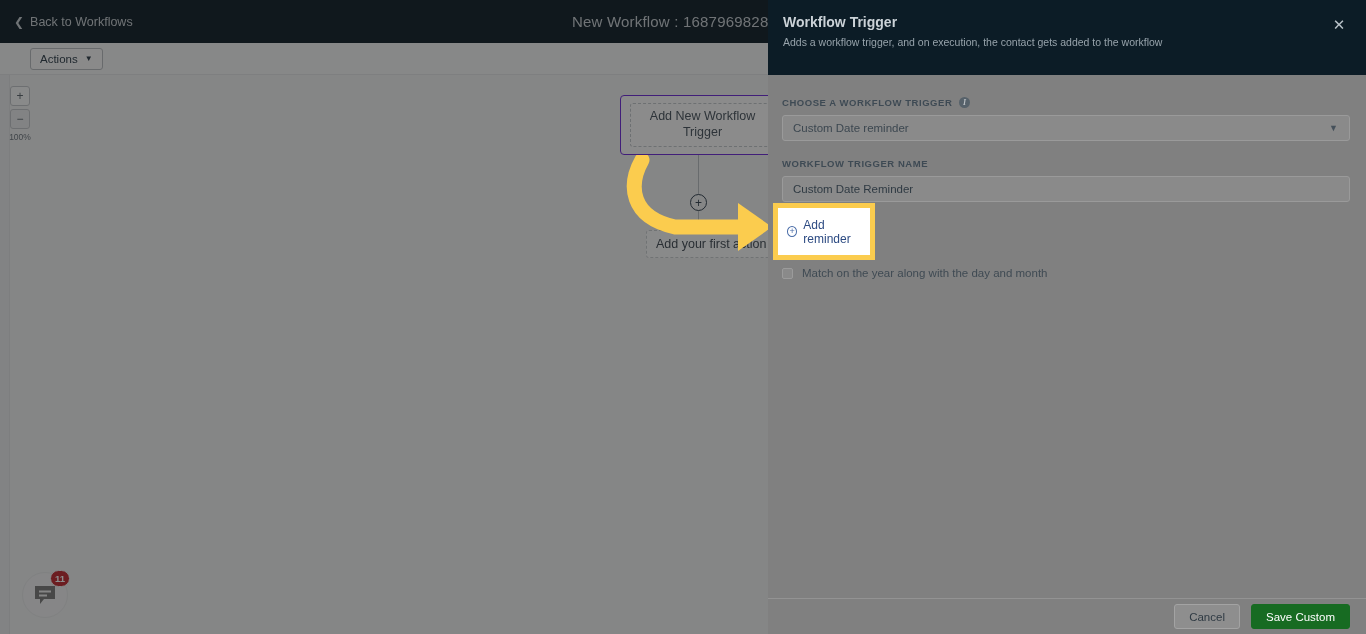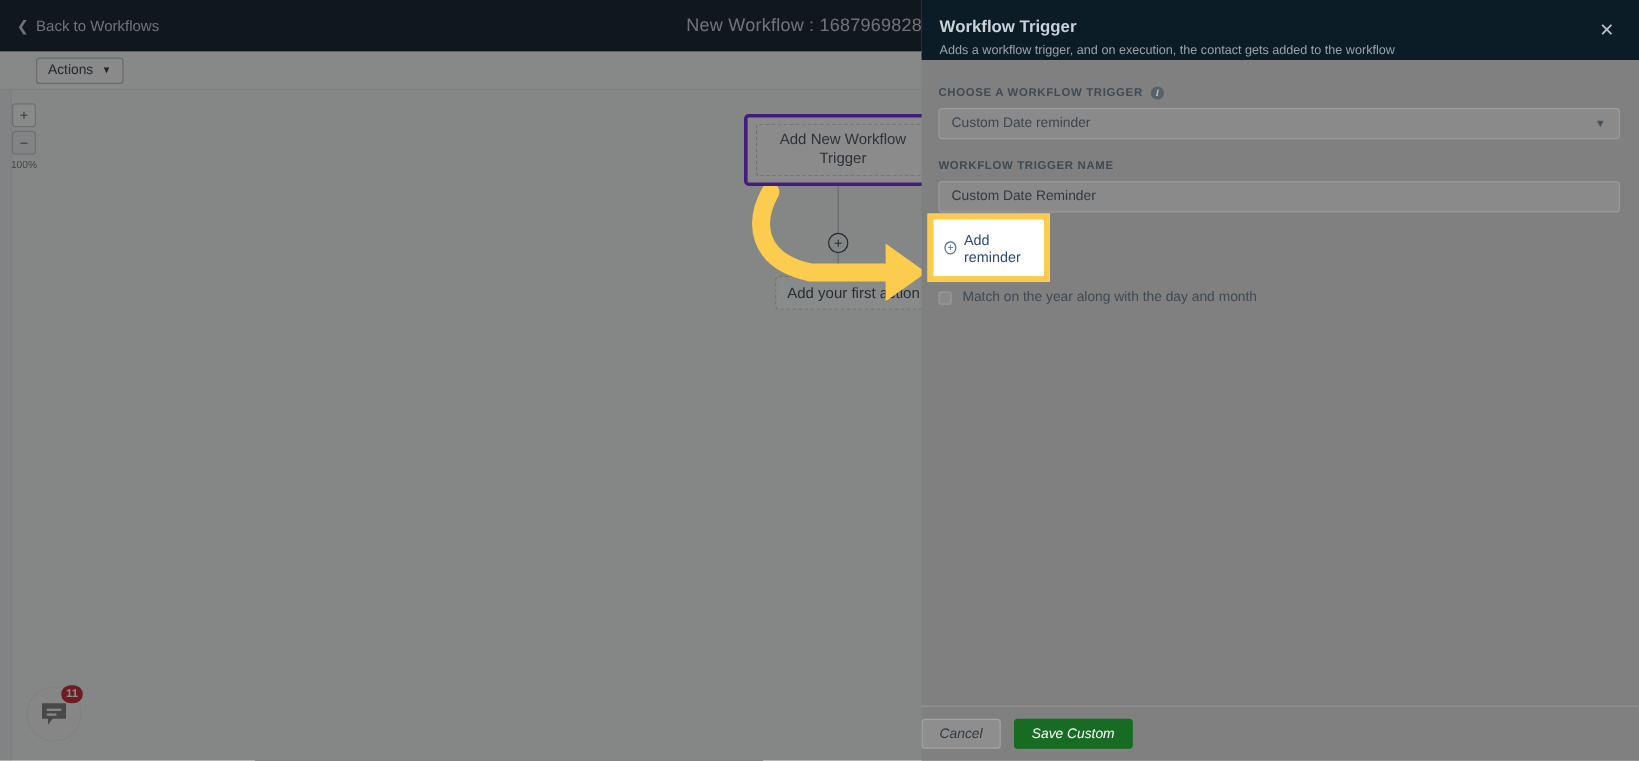--- a/index.html
+++ b/index.html
@@ -73,21 +73,21 @@
   }
   .zoom-btn.minus { margin-top: 3px; background: #eceeef; }
   .zoom-pct {
     margin-top: 3px; width: 28px; margin-left: -4px;
     text-align: center; font-size: 8.5px; color: #6b757c;
   }
 
   .node-trigger {
     position: absolute; left: 620px; top: 20px;
     width: 165px; height: 60px;
-    background: #fdfdfd; border: 3px solid #6d28d9; border-radius: 4px;
+    background: #fdfdfd; border: 1px solid #6d28d9; border-radius: 4px;
     display: flex; align-items: center; justify-content: center;
   }
   .node-trigger-inner {
     width: 145px; height: 44px; border: 1px dashed #c3c8cc; border-radius: 3px;
     display: flex; align-items: center; justify-content: center; text-align: center;
     font-size: 12.5px; color: #46525c; line-height: 1.25; padding: 0 6px;
   }
   .connector {
     position: absolute; left: 698px; top: 80px; width: 1px; height: 88px;
     background: #b9bec2;
@@ -135,21 +135,21 @@
     width: 170px; height: 115px; pointer-events: none;
   }
 
   
   .panel {
     position: absolute; top: 0; right: 0; width: 598px; height: 634px;
     background: rgba(128,128,128,1);
     display: flex; flex-direction: column;
   }
   .panel-head {
-    height: 50px; background: #0c1c26; padding: 14px 8px 0 15px; position: relative;
+    height: 75px; background: #0c1c26; padding: 14px 8px 0 15px; position: relative;
     flex: 0 0 auto;
   }
   .panel-title { color: #cbd2d7; font-size: 14px; font-weight: 600; }
   .panel-sub { color: #97a3ab; font-size: 10.5px; margin-top: 6px; }
   .panel-close {
     position: absolute; right: 18px; top: 16px;
     width: 18px; height: 18px; color: #b9c2c8; font-size: 15px;
     display: flex; align-items: center; justify-content: center; cursor: pointer;
   }
 
@@ -204,23 +204,23 @@
     display: flex; align-items: center; gap: 6px;
     padding-left: 9px; font-size: 12px; color: #2c4a82; cursor: pointer;
   }
   .circ-plus {
     width: 11px; height: 11px; border-radius: 50%;
     border: 1px solid #4a6da8; color: #4a6da8; font-size: 9px;
     display: flex; align-items: center; justify-content: center; line-height: 1;
   }
 
   .panel-foot {
-    flex: 0 0 auto; height: 46px; border-top: 1px solid #939393;
-    display: flex; align-items: center; 
-    gap: 11px; padding-right: 16px; font-style: italic;
+    flex: 0 0 auto; height: 36px; border-top: 1px solid #939393;
+    display: flex; align-items: center; justify-content: flex-end;
+    gap: 11px; padding-right: 16px;
   }
   .btn {
     height: 25px; padding: 0 14px; border-radius: 3px;
     font-size: 11.5px; display: flex; align-items: center;
     justify-content: center; cursor: pointer;
   }
   .btn-cancel { background: #8e8e8e; border: 1px solid #a3a3a3; color: #2f3a43; }
   .btn-save { background: #176b22; border: 1px solid #176b22; color: #ffffff; }
 </style>
 </head>

